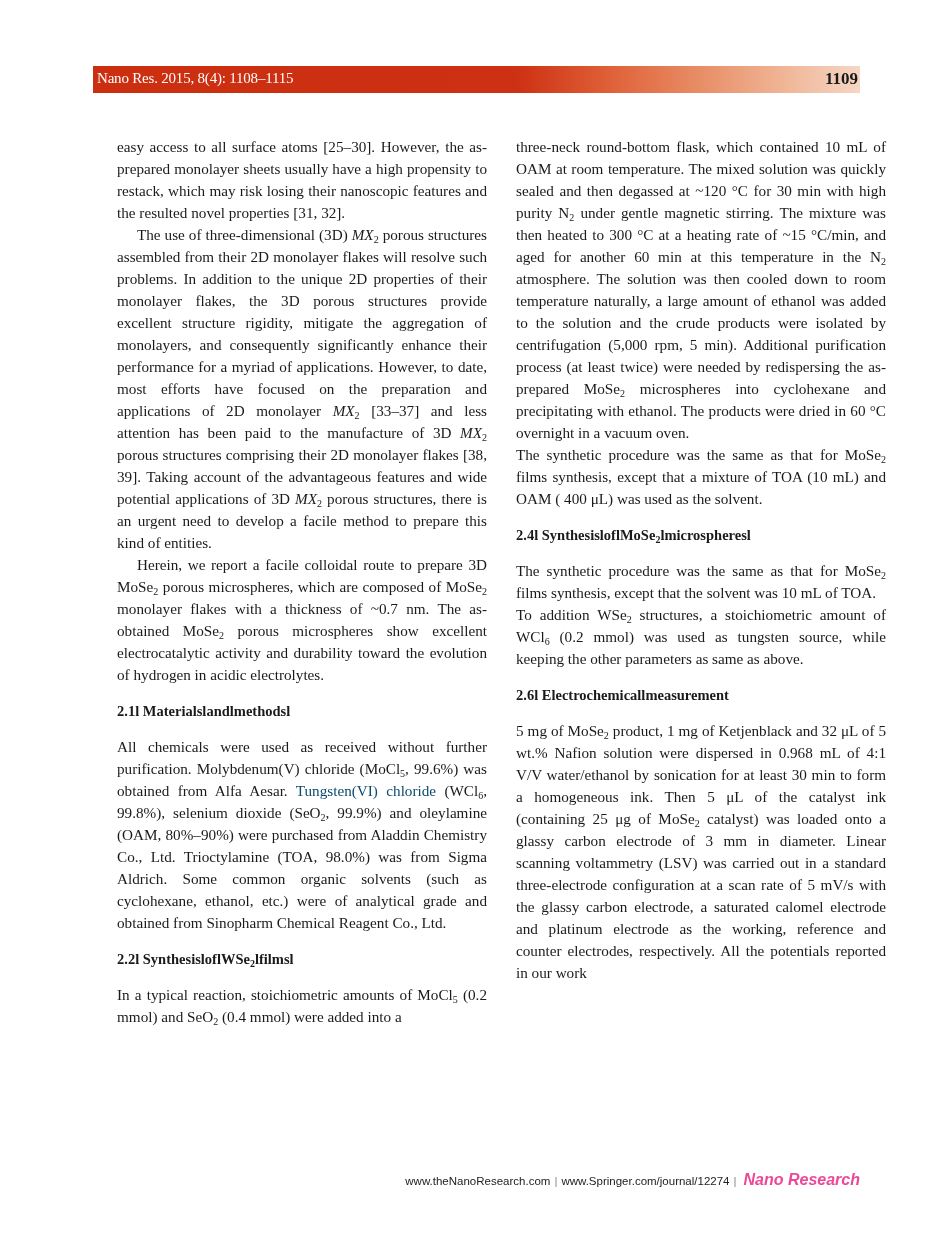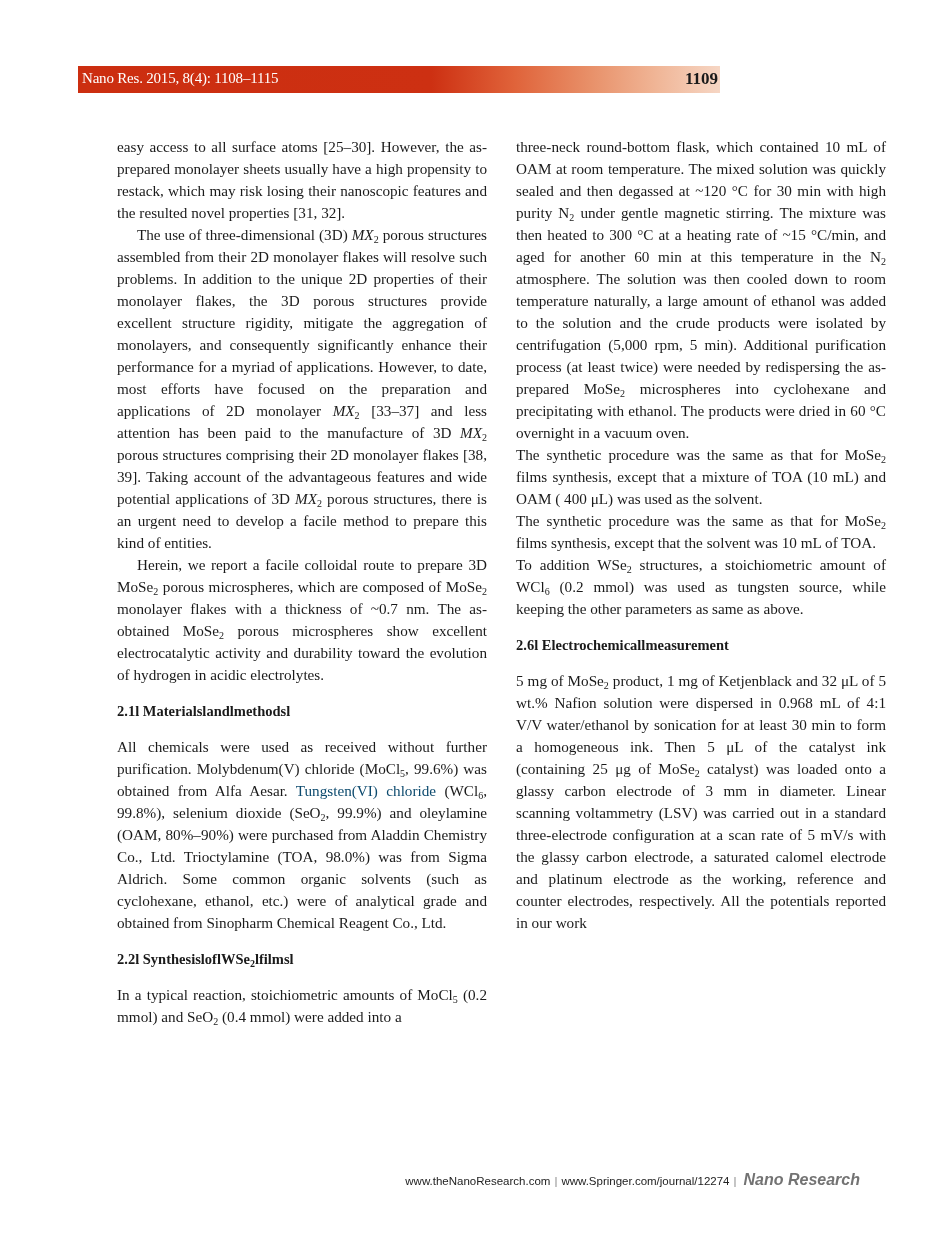--- a/index.html
+++ b/index.html
@@ -1,35 +1,35 @@
 <!DOCTYPE html>
 <html><head>
 <meta charset="utf-8">
 <style>
   html, body { margin:0; padding:0; background:#ffffff; }
   body { width:952px; height:1256px; position:relative; overflow:hidden;
          font-family:"Liberation Serif","DejaVu Serif",serif; color:#1a1a1a; }
-  .header-bar { position:absolute; left:78px; top:66px; width:642px; height:27px;
+  .header-bar { position:absolute; left:93px; top:66px; width:767px; height:27px;
     background:linear-gradient(to right,#cc2e10 0%,#cd3012 55%,#e0633a 68%,#e8916a 80%,#f0b596 90%,#f6d6c4 100%); }
   .header-left { position:absolute; left:4px; top:4px; font-size:15px; color:#ffffff; letter-spacing:-0.2px; }
   .header-right { position:absolute; right:2px; top:3px; font-size:17px; font-weight:bold; color:#1a1a1a; }
   .col { position:absolute; top:136px; width:370px; font-size:15.2px; line-height:22px;margin-left:25px; }
   .col-left { left:92px; }
   .col-right { left:491px; }
   p { margin:0; text-align:justify; }
   .indent { text-indent:20px; }
   sub { font-size:10px; line-height:0; vertical-align:-3px; }
   .ital { font-style:italic; }
   .sec-title { color:#d8141e; font-weight:bold; font-size:18.5px; margin:30px 0 14px 0; line-height:24px; }
   .subsec { font-weight:bold; font-size:14.5px; margin:14px 0 14px 0; line-height:22px; }
   .gray { color:#0c4a6e; }
   .footer { position:absolute; top:1171px; right:92px; font-family:"Liberation Sans","DejaVu Sans",sans-serif;
             font-size:11.5px; color:#222; white-space:nowrap; }
   .footer .sep { color:#888; margin:0 4px; }
-  .footer .brand { color:#737373; font-weight:bold; font-style:italic; font-size:16px; margin-left:3px; }
+  .footer .brand { color:#ec4899; font-weight:bold; font-style:italic; font-size:16px; margin-left:3px; }
 </style>
 </head>
 <body>
 
 <div class="header-bar">
   <span class="header-left">Nano Res. 2015, 8(4): 1108–1115</span>
   <span class="header-right">1109</span>
 </div>
 
 <div class="col col-left">
@@ -45,20 +45,21 @@
 
   <div class="subsec"><span>2.2l SynthesisloflWSe</span><sub>2</sub><span>lfilmsl</span></div>
   <p><span>In a typical reaction, stoichiometric amounts of MoCl</span><sub>5</sub><span> (0.2 mmol) and SeO</span><sub>2</sub><span> (0.4 mmol) were added into a</span></p>
 </div>
 
 <div class="col col-right">
   <p><span>three-neck round-bottom flask, which contained 10 mL of OAM at room temperature. The mixed solution was quickly sealed and then degassed at ~120 °C for 30 min with high purity N</span><sub>2</sub><span> under gentle magnetic stirring. The mixture was then heated to 300 °C at a heating rate of ~15 °C/min, and aged for another 60 min at this temperature in the N</span><sub>2</sub><span> atmosphere. The solution was then cooled down to room temperature naturally, a large amount of ethanol was added to the solution and the crude products were isolated by centrifugation (5,000 rpm, 5 min). Additional purification process (at least twice) were needed by redispersing the as-prepared MoSe</span><sub>2</sub><span> microspheres into cyclohexane and precipitating with ethanol. The products were dried in 60 °C overnight in a vacuum oven.</span></p>
 
   <p><span>The synthetic procedure was the same as that for MoSe</span><sub>2</sub><span> films synthesis, except that a mixture of TOA (10 mL) and OAM ( 400 μL) was used as the solvent.</span></p>
 
+  <div class="subsec"><span>2.4l SynthesisloflMoSe</span><sub>2</sub><span>lmicrospheresl</span></div>
   <p><span>The synthetic procedure was the same as that for MoSe</span><sub>2</sub><span> films synthesis, except that the solvent was 10 mL of TOA.</span></p>
 
   <p><span>To addition WSe</span><sub>2</sub><span> structures, a stoichiometric amount of WCl</span><sub>6</sub><span> (0.2 mmol) was used as tungsten source, while keeping the other parameters as same as above.</span></p>
 
   <div class="subsec">2.6l Electrochemicallmeasurement</div>
   <p><span>5 mg of MoSe</span><sub>2</sub><span> product, 1 mg of Ketjenblack and 32 μL of 5 wt.% Nafion solution were dispersed in 0.968 mL of 4:1 V/V water/ethanol by sonication for at least 30 min to form a homogeneous ink. Then 5 μL of the catalyst ink (containing 25 μg of MoSe</span><sub>2</sub><span> catalyst) was loaded onto a glassy carbon electrode of 3 mm in diameter. Linear scanning voltammetry (LSV) was carried out in a standard three-electrode configuration at a scan rate of 5 mV/s with the glassy carbon electrode, a saturated calomel electrode and platinum electrode as the working, reference and counter electrodes, respectively. All the potentials reported in our work</span></p>
 </div>
 
 <div class="footer">
   <span>www.theNanoResearch.com</span><span class="sep">|</span><span>www.Springer.com/journal/12274</span><span class="sep">|</span><span class="brand">Nano  Research</span>

